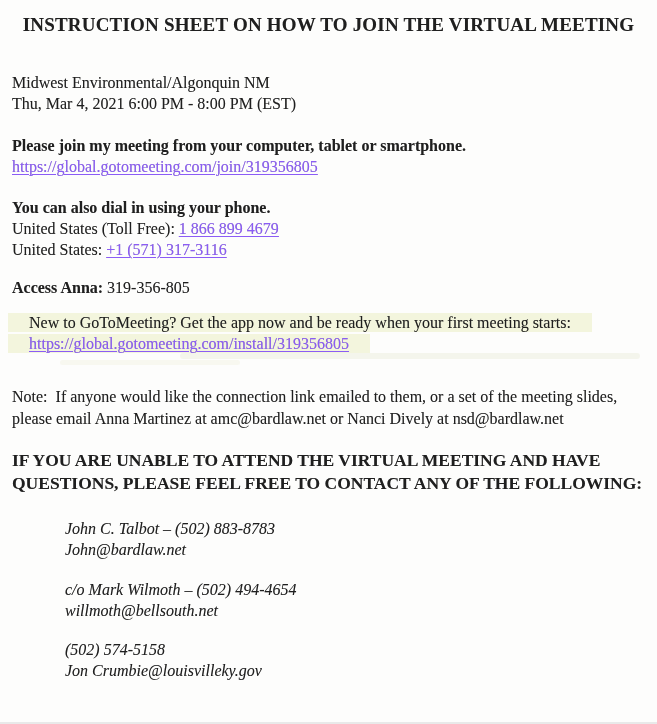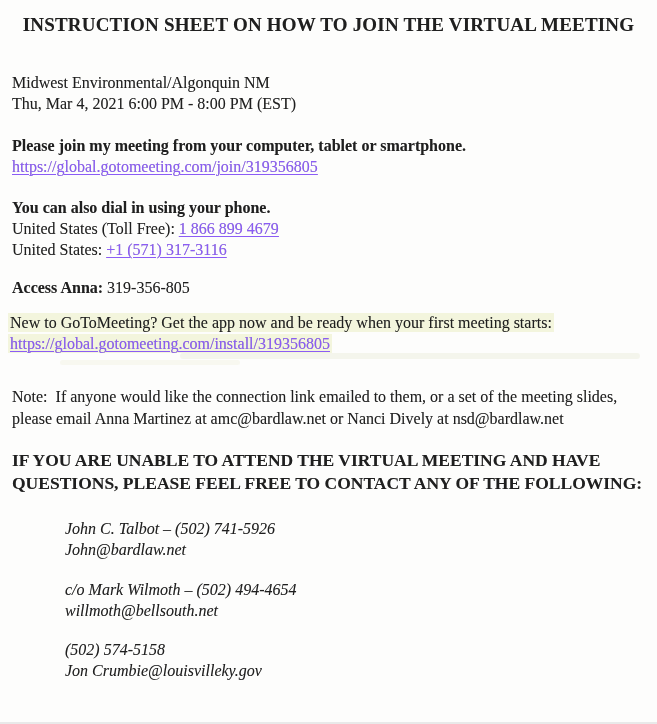--- a/index.html
+++ b/index.html
@@ -39,21 +39,21 @@
   .block-access   { margin-top: 17px; }
   .block-install  { margin-top: 14px; }
   .block-note     { margin-top: 32px; }
   .block-heading  { margin-top: 19px; }
   .block-contact1 { margin-top: 24px; }
   .block-contact2 { margin-top: 19px; }
   .block-contact3 { margin-top: 18px; }
   .hl {
     background: #f3f5dd;
     box-decoration-break: clone;
-    padding: 1px 2px;
+    padding: 1px 21px;
     margin-left: -4px;
   }
   .note-line {
     text-underline-offset: 3px;
     text-decoration-thickness: 1px;
     line-height: 22px;
   }
   .heading-line {
     font-weight: bold;
     font-size: 17.5px;
@@ -112,21 +112,21 @@
       <div class="line note-line"><span>Note:  If anyone would like the connection link emailed to them, or a set of the meeting slides,</span></div>
       <div class="line note-line"><span>please email Anna Martinez at amc@bardlaw.net or Nanci Dively at nsd@bardlaw.net</span></div>
     </div>
 
     <div class="block-heading">
       <div class="line heading-line">IF YOU ARE UNABLE TO ATTEND THE VIRTUAL MEETING AND HAVE</div>
       <div class="line heading-line">QUESTIONS, PLEASE FEEL FREE TO CONTACT ANY OF THE FOLLOWING:</div>
     </div>
 
     <div class="block-contact1 contact">
-      <div class="line">John C. Talbot – (502) 741-5926</div>
+      <div class="line">John C. Talbot – (502) 883-8783</div>
       <div class="line">John@bardlaw.net</div>
     </div>
 
     <div class="block-contact2 contact">
       <div class="line">c/o Mark Wilmoth – (502) 494-4654</div>
       <div class="line">willmoth@bellsouth.net</div>
     </div>
 
     <div class="block-contact3 contact">
       <div class="line">(502) 574-5158</div>

